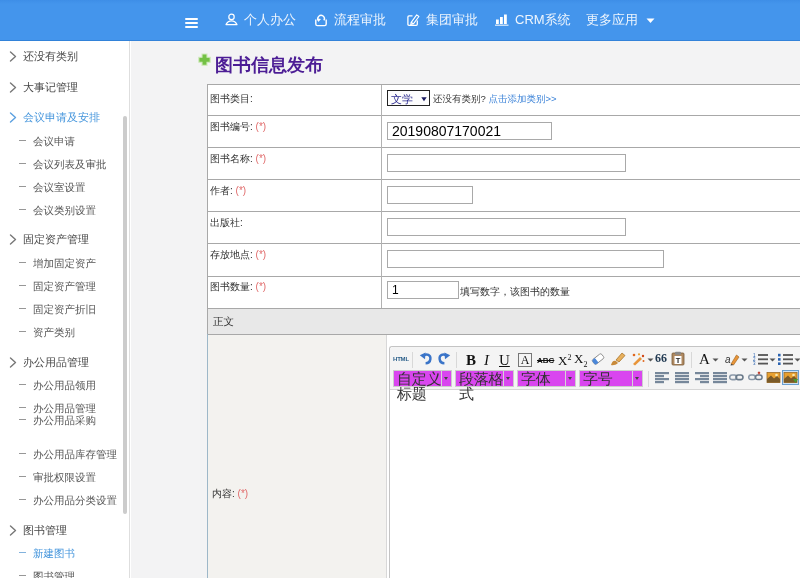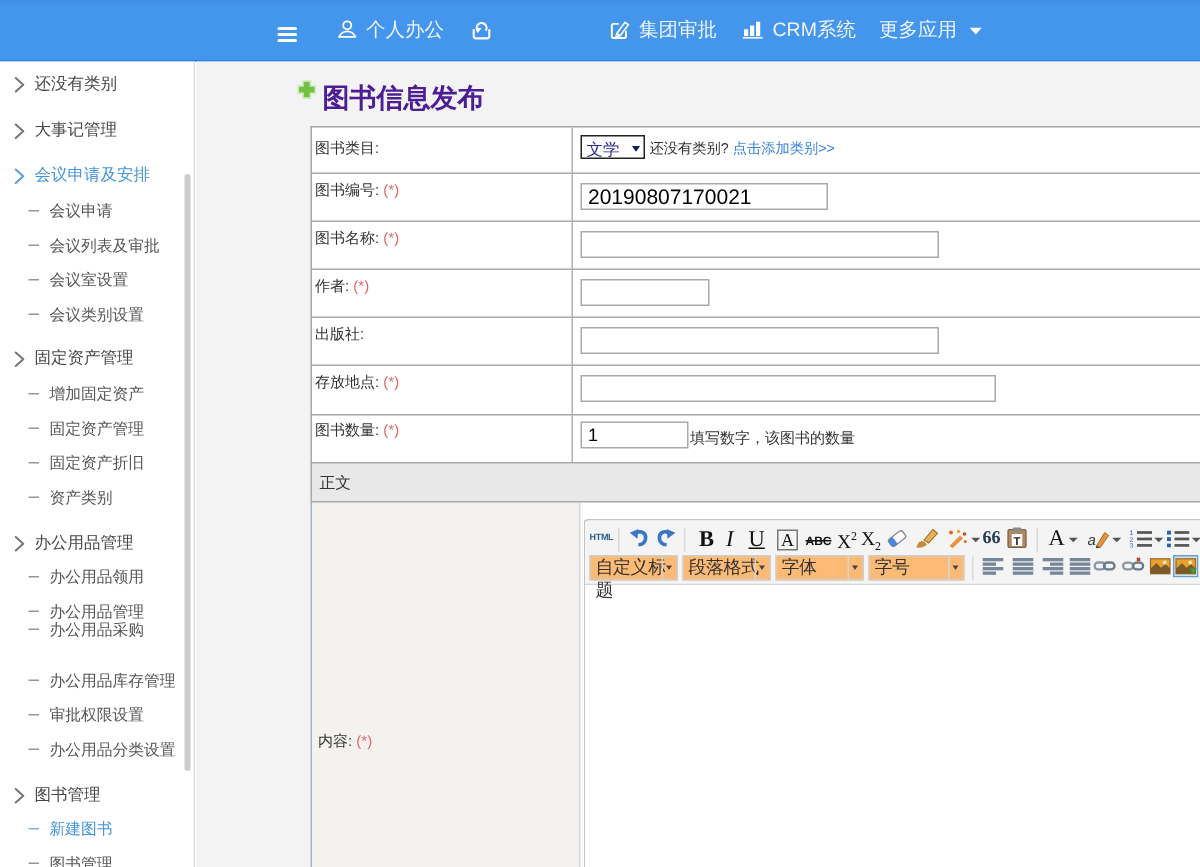--- a/index.html
+++ b/index.html
@@ -25,21 +25,21 @@
 
 #content { position:absolute; left:131px; top:41px; width:669px; height:537px; background:#f3f3f4; }
 #title { position:absolute; left:215px; top:53px; font-size:18px; font-weight:bold; color:#4c1d95; }
 
 .tline { position:absolute; background:#a8a8a8; }
 .cellw { position:absolute; background:#fff; }
 .lbl { position:absolute; left:210px; font-size:10px; color:#333; white-space:nowrap; }
 .req { color:#e06a6a; }
 input[type=text] { position:absolute; border:1px solid #a9a9a9; background:#fff; font-family:"Liberation Sans",sans-serif; font-size:14px; color:#000; padding:0 0 0 4px; height:18px; outline:none; }
 
-.dd { position:absolute; height:17px; background:#fdba74; border:1px solid #cdcdcd; font-size:12px; color:#333; line-height:15px; }
+.dd { position:absolute; height:17px; background:#d946ef; border:1px solid #cdcdcd; font-size:15px; color:#333; line-height:15px; }
 .dd .ddt { position:absolute; left:3px; top:0; letter-spacing:-0.3px; }
 .dd .dda { position:absolute; right:0; top:0; width:10px; height:15px; border-left:1px solid #d5d5d5; }
 .dd .dda:after { content:""; position:absolute; left:2px; top:6px; width:0; height:0; border:2.5px solid transparent; border-top:3.5px solid #444; }
 .tsep { position:absolute; width:1px; height:16px; background:#d8d8d8; }
 </style>
 </head>
 <body>
 
 <div id="header">
   <div class="hbar" style="top:18px"></div>
@@ -48,20 +48,21 @@
   <svg class="abs" style="left:225px;top:13px" width="13" height="13" viewBox="0 0 13 13">
       <circle cx="6.5" cy="3.9" r="2.7" fill="none" stroke="#fff" stroke-width="1.2"></circle>
       <path d="M1 11.6 Q2.8 7.9 6.5 7.9 Q10.2 7.9 12 11.6 Z" fill="none" stroke="#fff" stroke-width="1.2" stroke-linejoin="round"></path>
     </svg>
   <span class="hmenu" style="left:244px">个人办公</span>
   <svg class="abs" style="left:314px;top:13px" width="14" height="14" viewBox="0 0 14 14">
       <path d="M1.8 6.5 V11 Q1.8 12.6 3.4 12.6 H10.6 Q12.2 12.6 12.2 11 V6.5" fill="none" stroke="#fff" stroke-width="1.4"></path>
       <path d="M4.6 7.8 A3.3 3.3 0 1 1 9.9 7.4" fill="none" stroke="#fff" stroke-width="1.4"></path>
       <path d="M2.9 5.2 L7 5.9 L4.4 9.1 Z" fill="#fff"></path>
     </svg>
+  <span class="hmenu" style="left:334px">流程审批</span>
   <svg class="abs" style="left:406px;top:13px" width="14" height="14" viewBox="0 0 14 14">
       <path d="M11.3 7.5 V11.2 Q11.3 12.3 10.2 12.3 H3 Q1.9 12.3 1.9 11.2 V4 Q1.9 2.9 3 2.9 H6.5" fill="none" stroke="#fff" stroke-width="1.3"></path>
       <path d="M5.2 9.3 L10.7 1.9 L12.9 3.5 L7.4 10.9 Z M5.2 9.3 L4.7 11.5 L6.9 10.9" fill="none" stroke="#fff" stroke-width="1.1" stroke-linejoin="round"></path>
     </svg>
   <span class="hmenu" style="left:426px">集团审批</span>
   <svg class="abs" style="left:495px;top:14px" width="14" height="12" viewBox="0 0 14 12">
       <rect x="1" y="5.5" width="2.8" height="4.5" fill="#fff"></rect>
       <rect x="5" y="3" width="2.8" height="7" fill="#fff"></rect>
       <rect x="9" y="0.5" width="2.8" height="9.5" fill="#fff"></rect>
       <rect x="0" y="10.6" width="13.5" height="1.2" fill="#fff" opacity="0.85"></rect>

